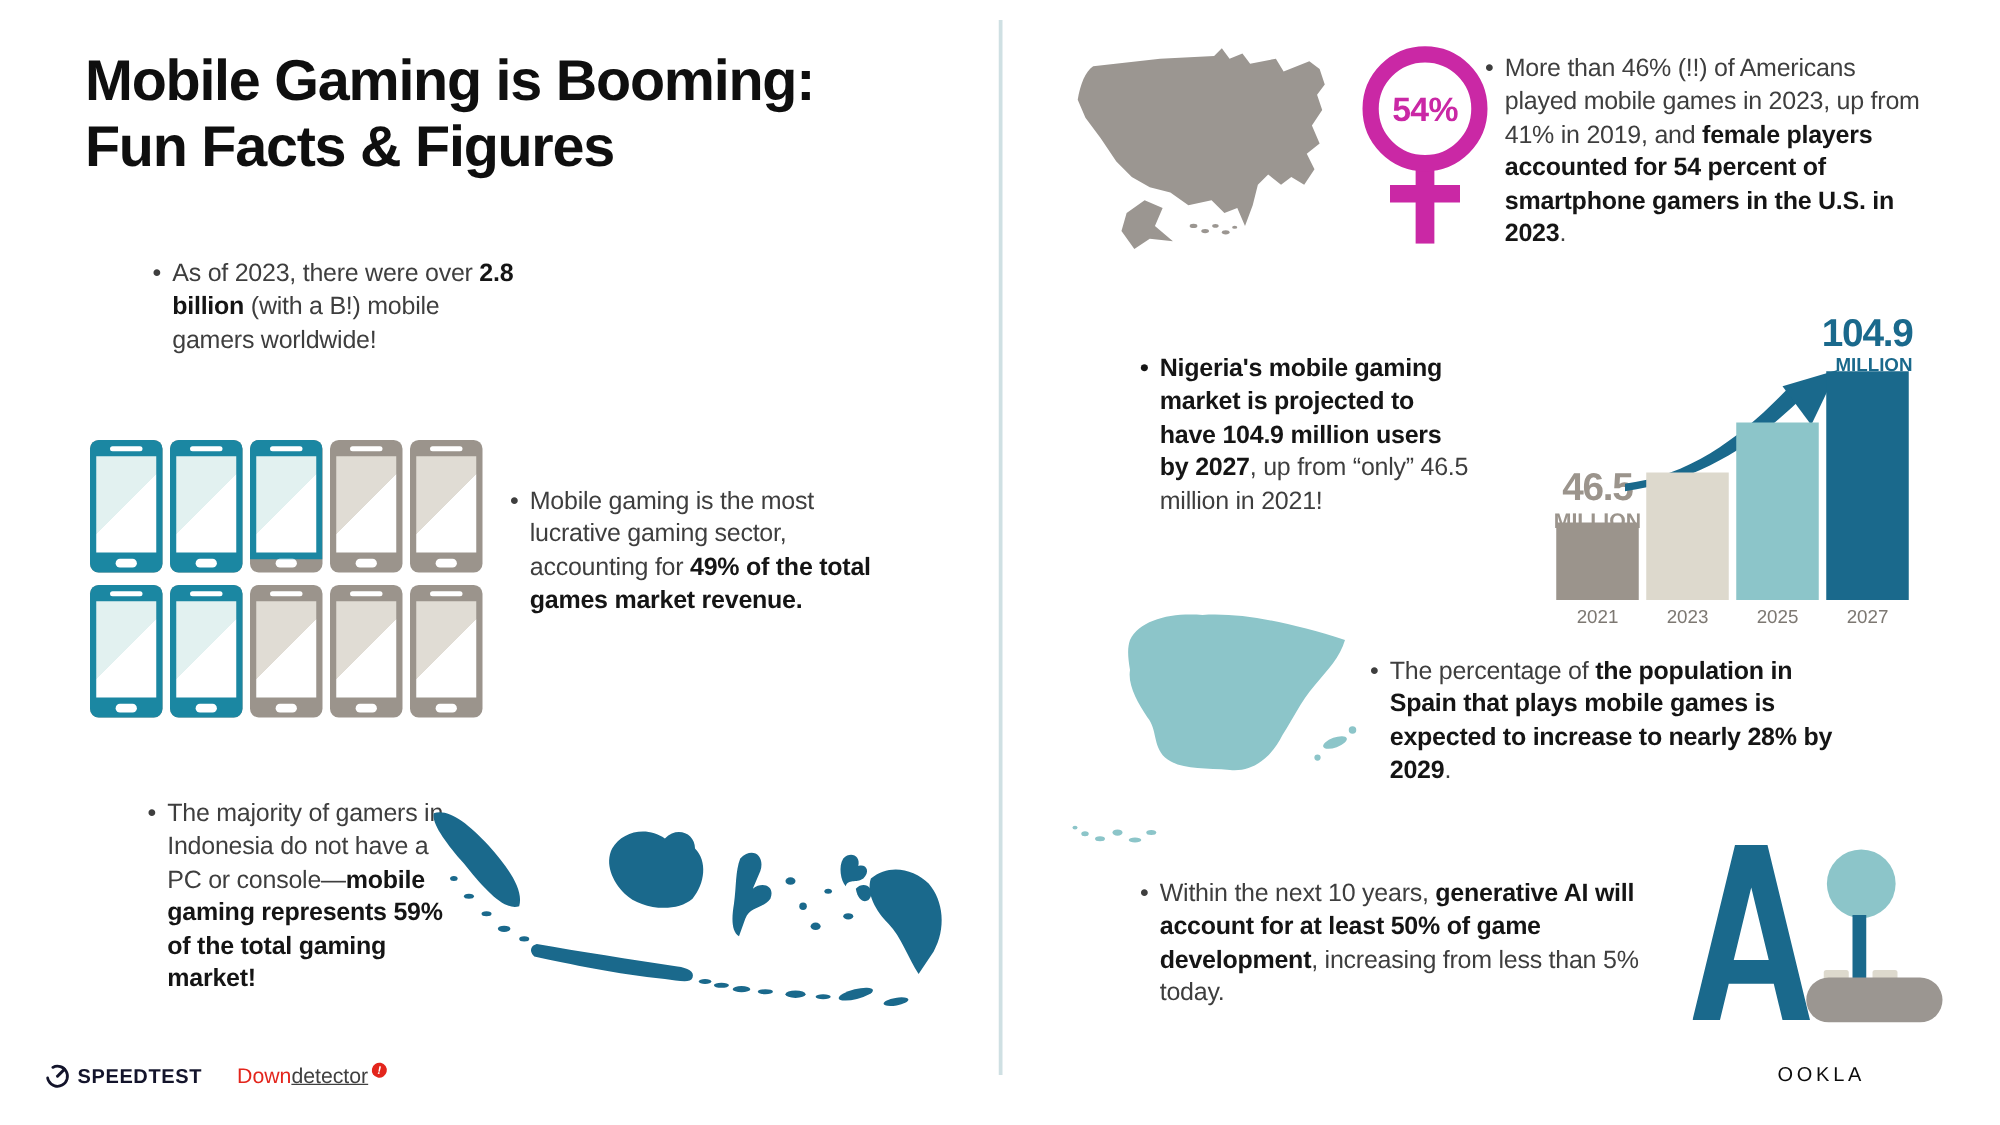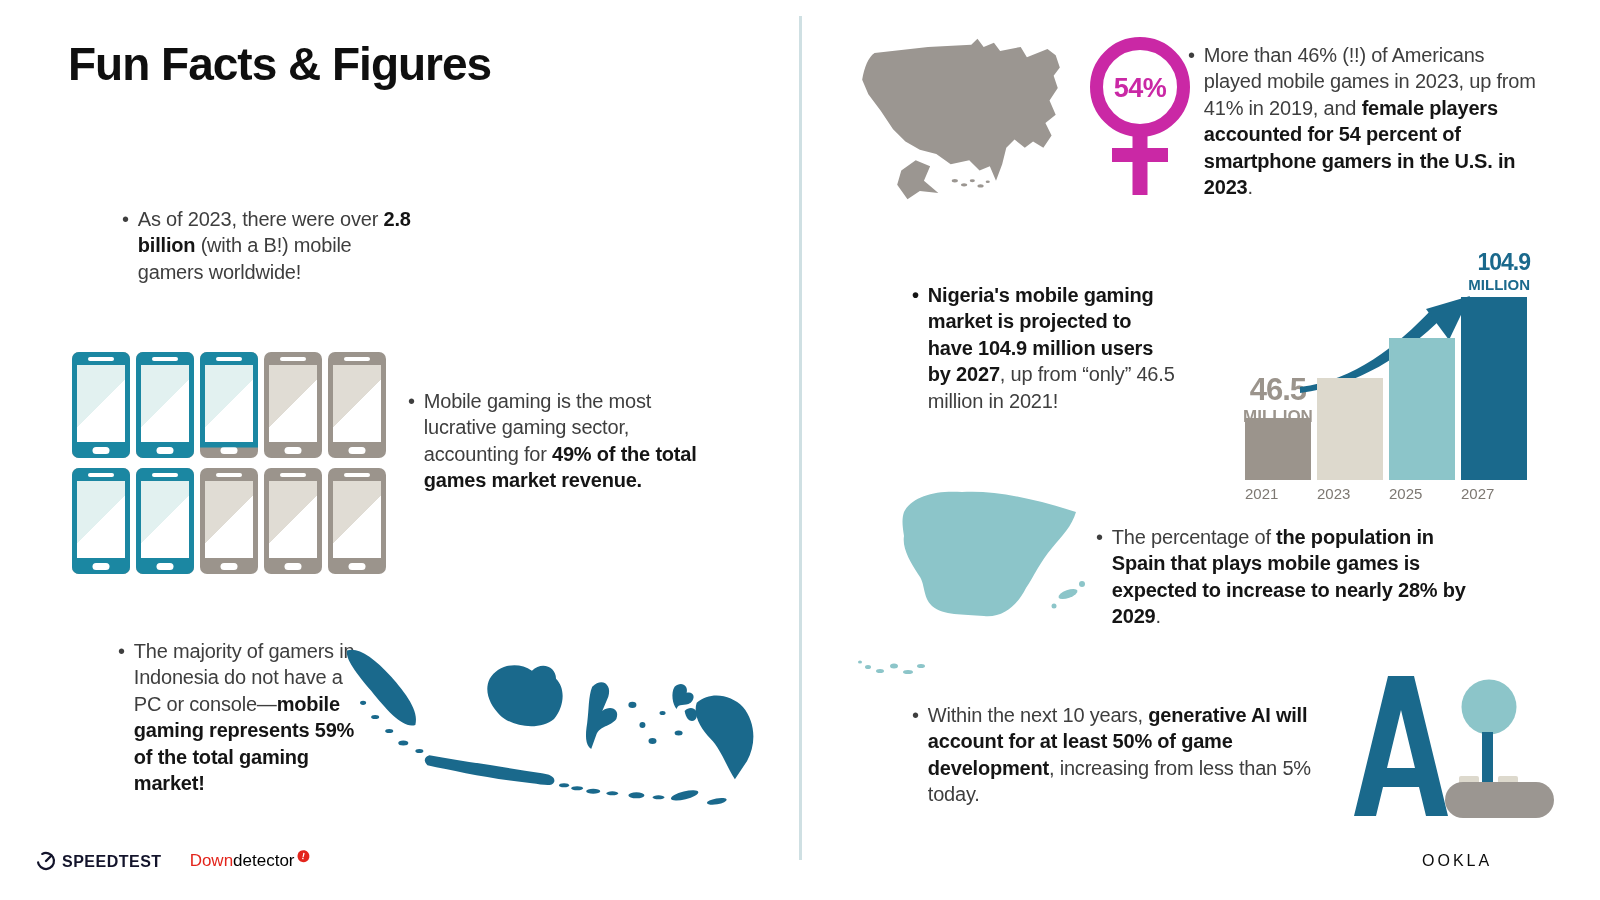--- a/index.html
+++ b/index.html
@@ -32,55 +32,56 @@
 
   svg{display:block;}
   .f-teal{fill:var(--teal-dark);}
   .f-teal-light{fill:var(--teal-light);} .f-gray{fill:var(--map-gray);}
   .f-beige{fill:var(--beige);} .f-magenta{fill:var(--magenta);} .f-white{fill:#fff;}
 
   .chart{position:absolute;left:1215px;top:248px;width:315px;height:262px;}
   .bars{position:absolute;left:30px;top:0;width:285px;height:232px;}
   .bar-col{position:absolute;bottom:0;width:66px;}
   .bar-col .bar{position:absolute;bottom:0;width:100%;}
-  .bar-col .year{position:absolute;bottom:-22px;width:100%;font-size:15px;color:#7d7872;}
+  .bar-col .year{position:absolute;bottom:-22px;width:100%;text-align:center;font-size:15px;color:#7d7872;}
   .chart-start-label{position:absolute;left:28px;top:126px;color:var(--gray);line-height:1;text-align:center;}
   .chart-start-label .val{font-size:31px;font-weight:700;letter-spacing:-1px;}
   .chart-start-label .unit{font-size:17px;font-weight:700;margin-top:3px;}
   .chart-end-label{position:absolute;right:0;top:3px;text-align:right;color:var(--teal-dark);line-height:1;}
-  .chart-end-label .val{font-size:23px;font-weight:700;letter-spacing:-1px;}
+  .chart-end-label .val{font-size:31px;font-weight:700;letter-spacing:-1px;}
   .chart-end-label .unit{font-size:15px;font-weight:700;margin-top:3px;}
   .chart-arrow{position:absolute;left:85px;top:44px;}
 
   .female{position:absolute;left:1088px;top:35px;}
   .female text{font-size:27px;font-weight:700;letter-spacing:-0.5px;}
 
   .ai-letter{position:absolute;left:1354px;top:676px;}
   .joystick{position:absolute;left:1442px;top:676px;}
 
   .footer-left{position:absolute;left:36px;top:851px;display:flex;align-items:center;gap:28px;}
   .speedtest{display:flex;align-items:flex-end;gap:6px;font-size:16px;font-weight:700;
              letter-spacing:0.5px;color:var(--navy);}
   .downdetector{font-size:17px;position:relative;}
   .downdetector .dd-bold{color:var(--red);font-weight:400;}
-  .downdetector .dd-rest{color:#000000;font-weight:500;}
+  .downdetector .dd-rest{color:#404040;font-weight:500;text-decoration:underline;}
   .dd-badge{display:inline-block;width:12px;height:12px;background:var(--red);color:#fff;border-radius:50%;
             font-size:9px;font-weight:700;text-align:center;line-height:12px;
             transform:rotate(12deg) translateY(-7px);margin-left:1px;}
   .ookla{position:absolute;left:1422px;top:852px;font-size:16px;font-weight:500;
          letter-spacing:3px;color:#0b0b0b;}
 </style>
 </head>
 <body>
 
 <div class="canvas">
 
   <div class="divider"></div>
 
   <div class="title">
+    <div>Mobile Gaming is Booming:</div>
     <div>Fun Facts &amp; Figures</div>
   </div>
 
   <div class="fact" style="left:122px;top:206px;width:300px;">
     <span class="dot">•</span>
     <span><span>As of 2023, there were over </span><b>2.8 billion</b><span> (with a B!) mobile gamers worldwide!</span></span>
   </div>
 
 
   <div class="phones-grid">

